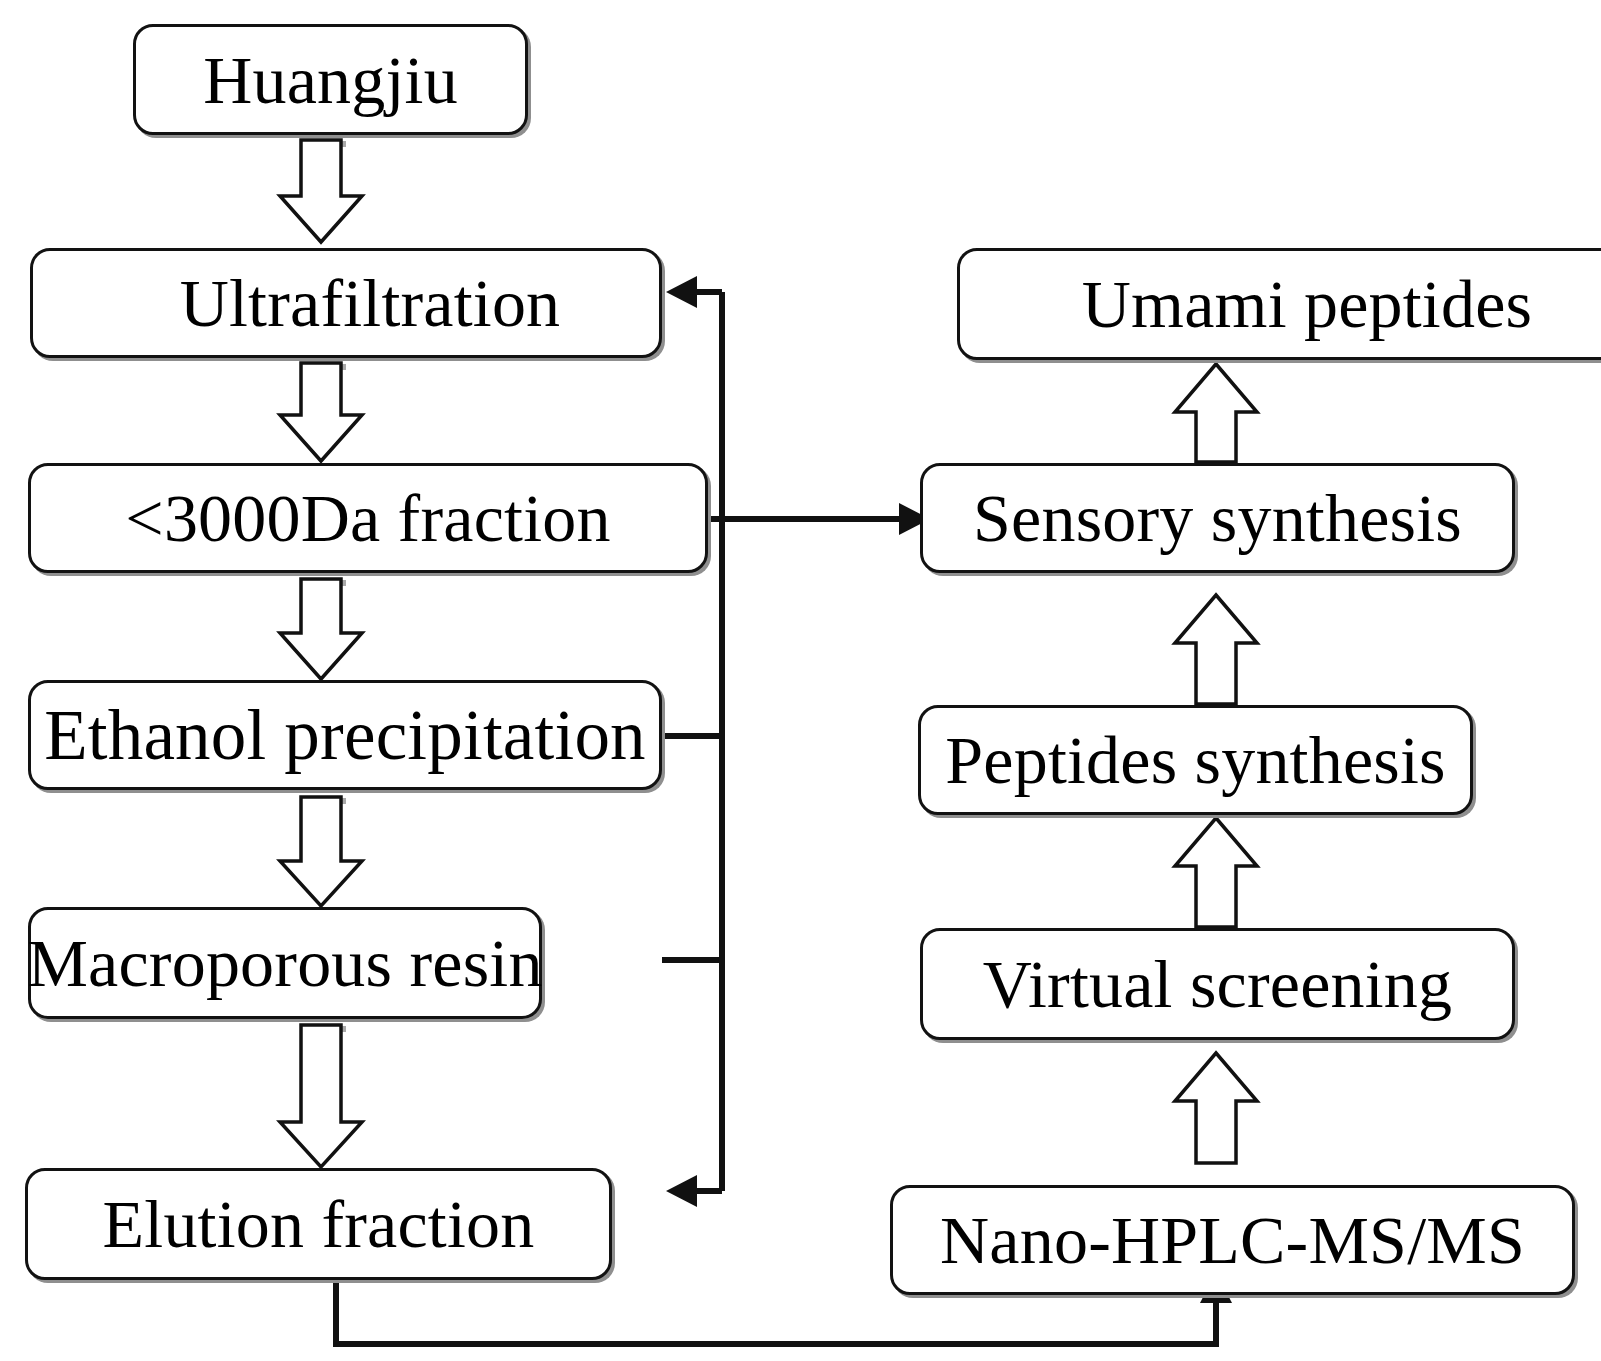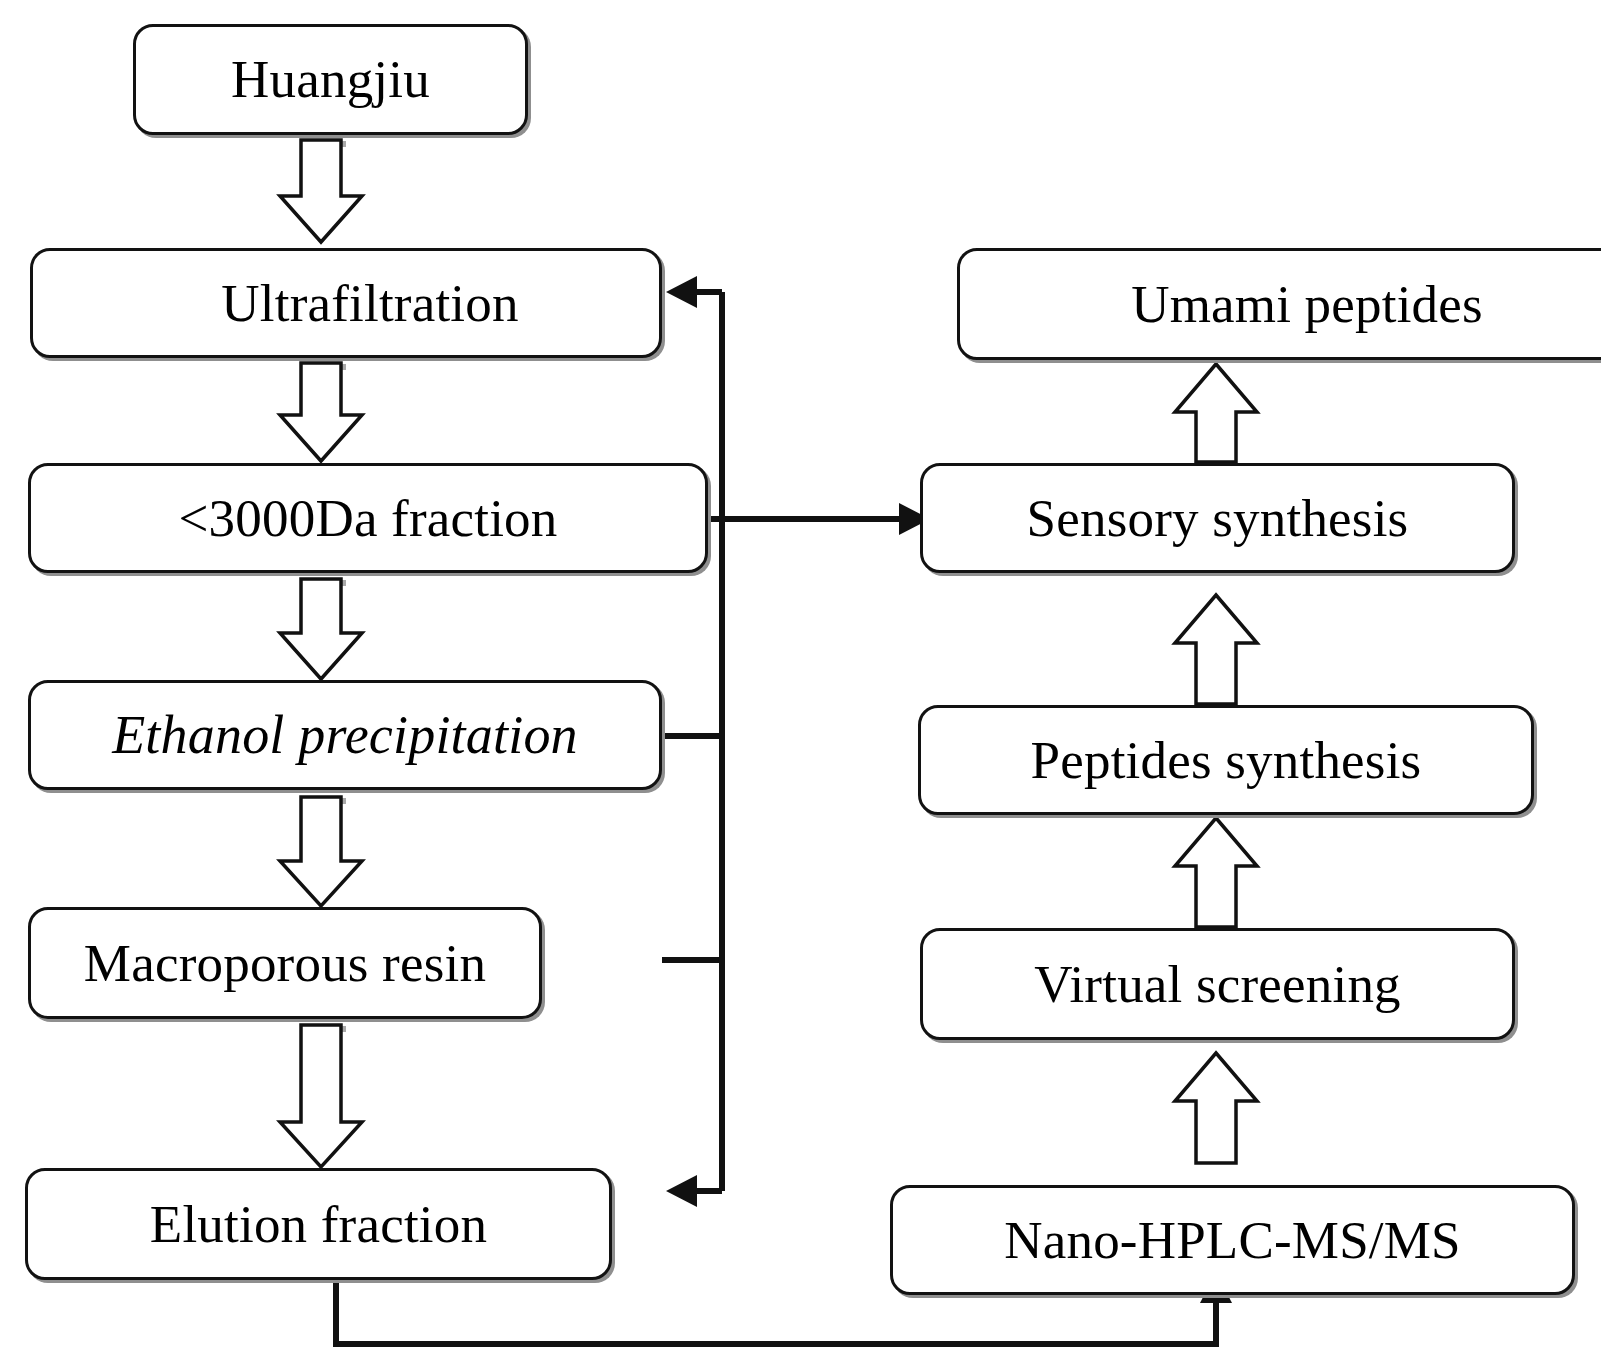--- a/index.html
+++ b/index.html
@@ -32,25 +32,25 @@
     border: 3px solid #121212;
     border-radius: 20px;
     box-shadow: 3px 3px 0 0 #8f8f8f;
     color: #000000;
     text-align: center;
     line-height: 1;
     white-space: nowrap;
     letter-spacing: 0.2px;
   }
   .node-label {
-    font-size: 53px;
+    font-size: 68px;
     font-weight: 400;
     display: block;
   }
-  .node-small .node-label { font-size: 54px; font-style: italic; }
+  .node-small .node-label { font-size: 71px; }
 </style>
 </head>
 <body>
 
 <div id="canvas">
 
   <svg id="flow-svg" viewBox="0 0 1601 1361" xmlns="http://www.w3.org/2000/svg">
 
     <g stroke="none" fill="#9a9a9a" opacity="0.85">
       <rect x="302" y="141" width="44" height="6"></rect>
@@ -134,21 +134,21 @@
   </div>
 
   <div class="node" style="left:957px; top:248px; width:700px; height:112px;">
     <span class="node-label">Umami peptides</span>
   </div>
 
   <div class="node" style="left:920px; top:463px; width:595px; height:110px;">
     <span class="node-label">Sensory synthesis</span>
   </div>
 
-  <div class="node" style="left:918px; top:705px; width:616px; height:110px;">
+  <div class="node" style="left:918px; top:705px; width:555px; height:110px;">
     <span class="node-label">Peptides synthesis</span>
   </div>
 
   <div class="node" style="left:920px; top:928px; width:595px; height:112px;">
     <span class="node-label">Virtual screening</span>
   </div>
 
   <div class="node" style="left:890px; top:1165px; width:685px; height:110px;margin-top:20px;">
     <span class="node-label">Nano-HPLC-MS/MS</span>
   </div>

